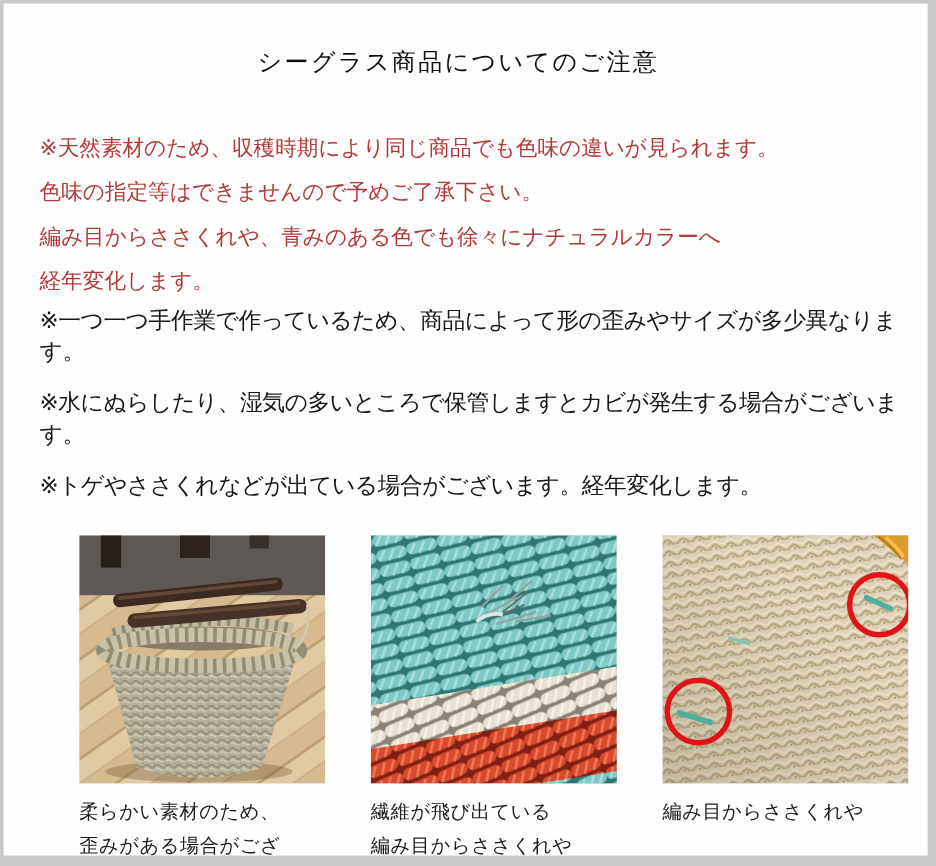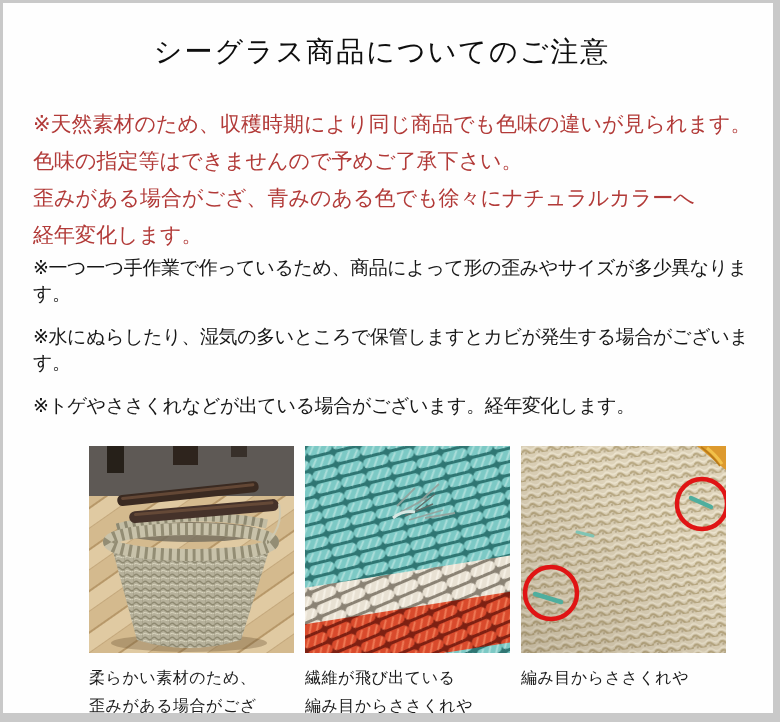--- a/index.html
+++ b/index.html
@@ -20,47 +20,47 @@
     left: 3px; top: 3px;
     width: 770px; height: 710px;
     background: #fefefe;
     overflow: hidden;
   }
   .title {
     margin: 26px 12px 0 0;
     text-align: center;
     font-family: "Liberation Serif", "DejaVu Serif", serif;
     font-weight: 500;
-    font-size: 28px;
+    font-size: 20px;
     line-height: 46px;
     letter-spacing: 2px;
     color: #0e0e0e;
   }
   .red-note {
     margin: 30px 0 0 0;
     padding-left: 30px;
     color: #b23a38;
-    font-size: 21px;
+    font-size: 18px;
     line-height: 37px;
     letter-spacing: 0px;
   }
   .note {
     margin: 17px 0 0 0;
     padding-left: 30px;
     color: #171717;
     font-size: 19px;
     line-height: 26px;
     letter-spacing: -0.4px;
   }
   .note.first { margin-top: 2px; }
   .figures {
     display: flex;
-    gap: 11px;
+    gap: 38px;
     margin-top: 27px;
-    padding-left: 86px;
+    padding-left: 63px;
   }
   figure {
     margin: 0;
     width: 205px;
   }
   .imgbox {
     width: 205px; height: 207px;
     overflow: hidden;
     background: #ddd;
   }
@@ -77,21 +77,21 @@
 <body>
 
 <div class="canvas">
   <div class="content">
 
     <h1 class="title">シーグラス商品についてのご注意</h1>
 
     <div class="red-note">
       <div>※天然素材のため、収穫時期により同じ商品でも色味の違いが見られます。</div>
       <div>色味の指定等はできませんので予めご了承下さい。</div>
-      <div>歪みがある場合がござ、青みのある色でも徐々にナチュラルカラーへ</div>
+      <div>編み目からささくれや、青みのある色でも徐々にナチュラルカラーへ</div>
       <div>経年変化します。</div>
     </div>
 
     <p class="note first">※一つ一つ手作業で作っているため、商品によって形の歪みやサイズが多少異なります。</p>
     <p class="note">※水にぬらしたり、湿気の多いところで保管しますとカビが発生する場合がございます。</p>
     <p class="note">※トゲやささくれなどが出ている場合がございます。経年変化します。</p>
 
     <div class="figures">
 
       <figure>

